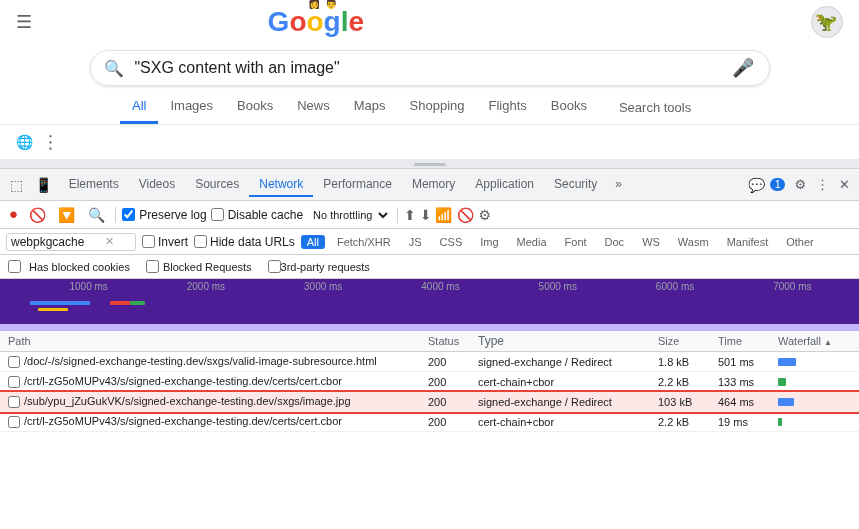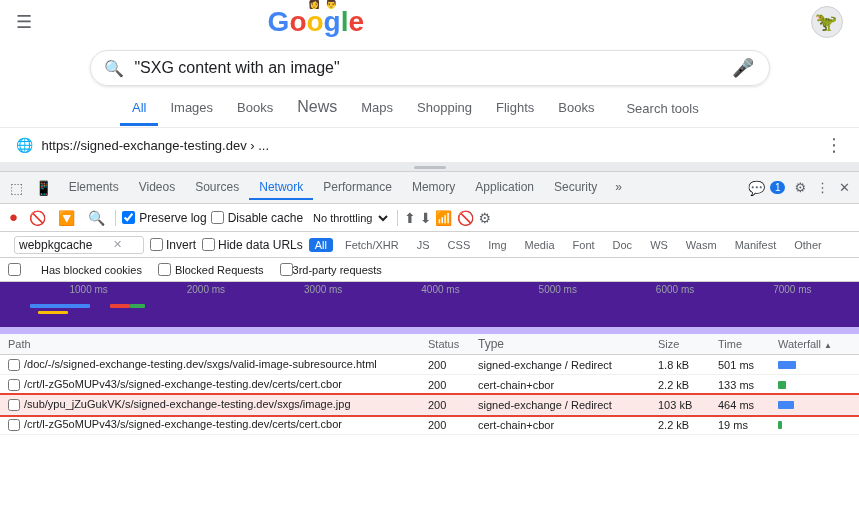--- a/index.html
+++ b/index.html
@@ -40,31 +40,30 @@
       <span style="color:#9aa0a6;font-size:16px;">🔍</span>
       <span style="flex:1;font-size:16px;color:#202124;">"SXG content with an image"</span>
       <span style="color:#4285f4;font-size:18px;cursor:pointer;">🎤</span>
     </div>
   </div>
 
   <div style="display:flex;align-items:center;padding:0 120px;border-bottom:1px solid #ebebeb;background:#fff;">
     <div style="padding:8px 12px;font-size:13px;color:#1a73e8;border-bottom:3px solid #1a73e8;cursor:pointer;font-weight:500;">All</div>
     <div style="padding:8px 12px;font-size:13px;color:#5f6368;border-bottom:3px solid transparent;cursor:pointer;">Images</div>
     <div style="padding:8px 12px;font-size:13px;color:#5f6368;border-bottom:3px solid transparent;cursor:pointer;">Books</div>
-    <div style="padding:8px 12px;font-size:16px;color:#5f6368;border-bottom:3px solid transparent;cursor:pointer;">News</div>
+    <div style="padding:8px 12px;font-size:13px;color:#5f6368;border-bottom:3px solid transparent;cursor:pointer;">News</div>
     <div style="padding:8px 12px;font-size:13px;color:#5f6368;border-bottom:3px solid transparent;cursor:pointer;">Maps</div>
     <div style="padding:8px 12px;font-size:13px;color:#5f6368;border-bottom:3px solid transparent;cursor:pointer;">Shopping</div>
     <div style="padding:8px 12px;font-size:13px;color:#5f6368;border-bottom:3px solid transparent;cursor:pointer;">Flights</div>
     <div style="padding:8px 12px;font-size:13px;color:#5f6368;border-bottom:3px solid transparent;cursor:pointer;">Books</div>
     <div style="padding:8px 12px;font-size:13px;color:#5f6368;cursor:pointer;margin-left:8px;">Search tools</div>
   </div>
 
   <div style="display:flex;align-items:center;padding:6px 16px;gap:8px;background:#fff;border-bottom:1px solid #ebebeb;">
     <span style="font-size:14px;color:#5f6368;">🌐</span>
-    <span style="font-size:13px;color:#202124;flex:1;">https://signed-exchange-testing.dev › ...</span>
     <span style="color:#5f6368;font-size:18px;cursor:pointer;">⋮</span>
   </div>
 </div>
 
 <div style="height:8px;background:#e8eaed;display:flex;align-items:center;justify-content:center;cursor:row-resize;">
   <div style="width:32px;height:3px;background:#bdc1c6;border-radius:2px;"></div>
 </div>
 
 <div style="background:#fff;border-top:1px solid #d0d0d0;">
 
@@ -112,21 +111,21 @@
       <option>No throttling</option>
     </select>
     <div style="width:1px;height:16px;background:#d0d0d0;margin:0 2px;"></div>
     <span style="font-size:14px;color:#5f6368;cursor:pointer;">⬆</span>
     <span style="font-size:14px;color:#5f6368;cursor:pointer;">⬇</span>
     <span style="font-size:14px;color:#5f6368;">📶</span>
     <span style="font-size:14px;color:#5f6368;cursor:pointer;">🚫</span>
     <span style="font-size:14px;color:#5f6368;cursor:pointer;">⚙</span>
   </div>
 
-  <div style="display:flex;align-items:center;padding:2px 14px;gap:6px;border-bottom:1px solid #d0d0d0;background:#fff;height:26px;flex-wrap:nowrap;overflow:hidden;">
+  <div style="display:flex;align-items:center;padding:2px 6px;gap:6px;border-bottom:1px solid #d0d0d0;background:#fff;height:26px;flex-wrap:nowrap;overflow:hidden;">
     <div style="display:flex;align-items:center;border:1px solid #d0d0d0;border-radius:3px;padding:1px 4px;background:#fff;gap:4px;min-width:130px;">
       <input type="text" value="webpkgcache" style="border: none; outline: none; font-size: 12px; width: 90px; color: rgb(32, 33, 36);">
       <span style="font-size:11px;color:#9aa0a6;cursor:pointer;">✕</span>
     </div>
     <label style="display:flex;align-items:center;gap:3px;font-size:12px;color:#202124;cursor:pointer;white-space:nowrap;">
       <input type="checkbox" style="">
       <span>Invert</span>
     </label>
     <label style="display:flex;align-items:center;gap:3px;font-size:12px;color:#202124;cursor:pointer;white-space:nowrap;">
       <input type="checkbox" style="">
@@ -140,21 +139,21 @@
     <span style="padding:1px 6px;font-size:11px;border-radius:3px;cursor:pointer;color:#5f6368;white-space:nowrap;">Media</span>
     <span style="padding:1px 6px;font-size:11px;border-radius:3px;cursor:pointer;color:#5f6368;white-space:nowrap;">Font</span>
     <span style="padding:1px 6px;font-size:11px;border-radius:3px;cursor:pointer;color:#5f6368;white-space:nowrap;">Doc</span>
     <span style="padding:1px 6px;font-size:11px;border-radius:3px;cursor:pointer;color:#5f6368;white-space:nowrap;">WS</span>
     <span style="padding:1px 6px;font-size:11px;border-radius:3px;cursor:pointer;color:#5f6368;white-space:nowrap;">Wasm</span>
     <span style="padding:1px 6px;font-size:11px;border-radius:3px;cursor:pointer;color:#5f6368;white-space:nowrap;">Manifest</span>
     <span style="padding:1px 6px;font-size:11px;border-radius:3px;cursor:pointer;color:#5f6368;white-space:nowrap;">Other</span>
   </div>
 
   <div style="display:flex;align-items:center;padding:2px 8px;gap:16px;border-bottom:1px solid #d0d0d0;background:#fff;height:24px;font-size:11px;color:#202124;">
-    <label style="display:flex;align-items:center;gap:20px;cursor:pointer;">
+    <label style="display:flex;align-items:center;gap:8px;cursor:pointer;">
       <input type="checkbox" style="">
       <span>Has blocked cookies</span>
     </label>
     <label style="display:flex;align-items:center;gap:4px;cursor:pointer;">
       <input type="checkbox" style="">
       <span>Blocked Requests</span>
     </label>
     <label style="display:flex;align-items:center;cursor:pointer;">
       <input type="checkbox" style="">
       <span>3rd-party requests</span>

